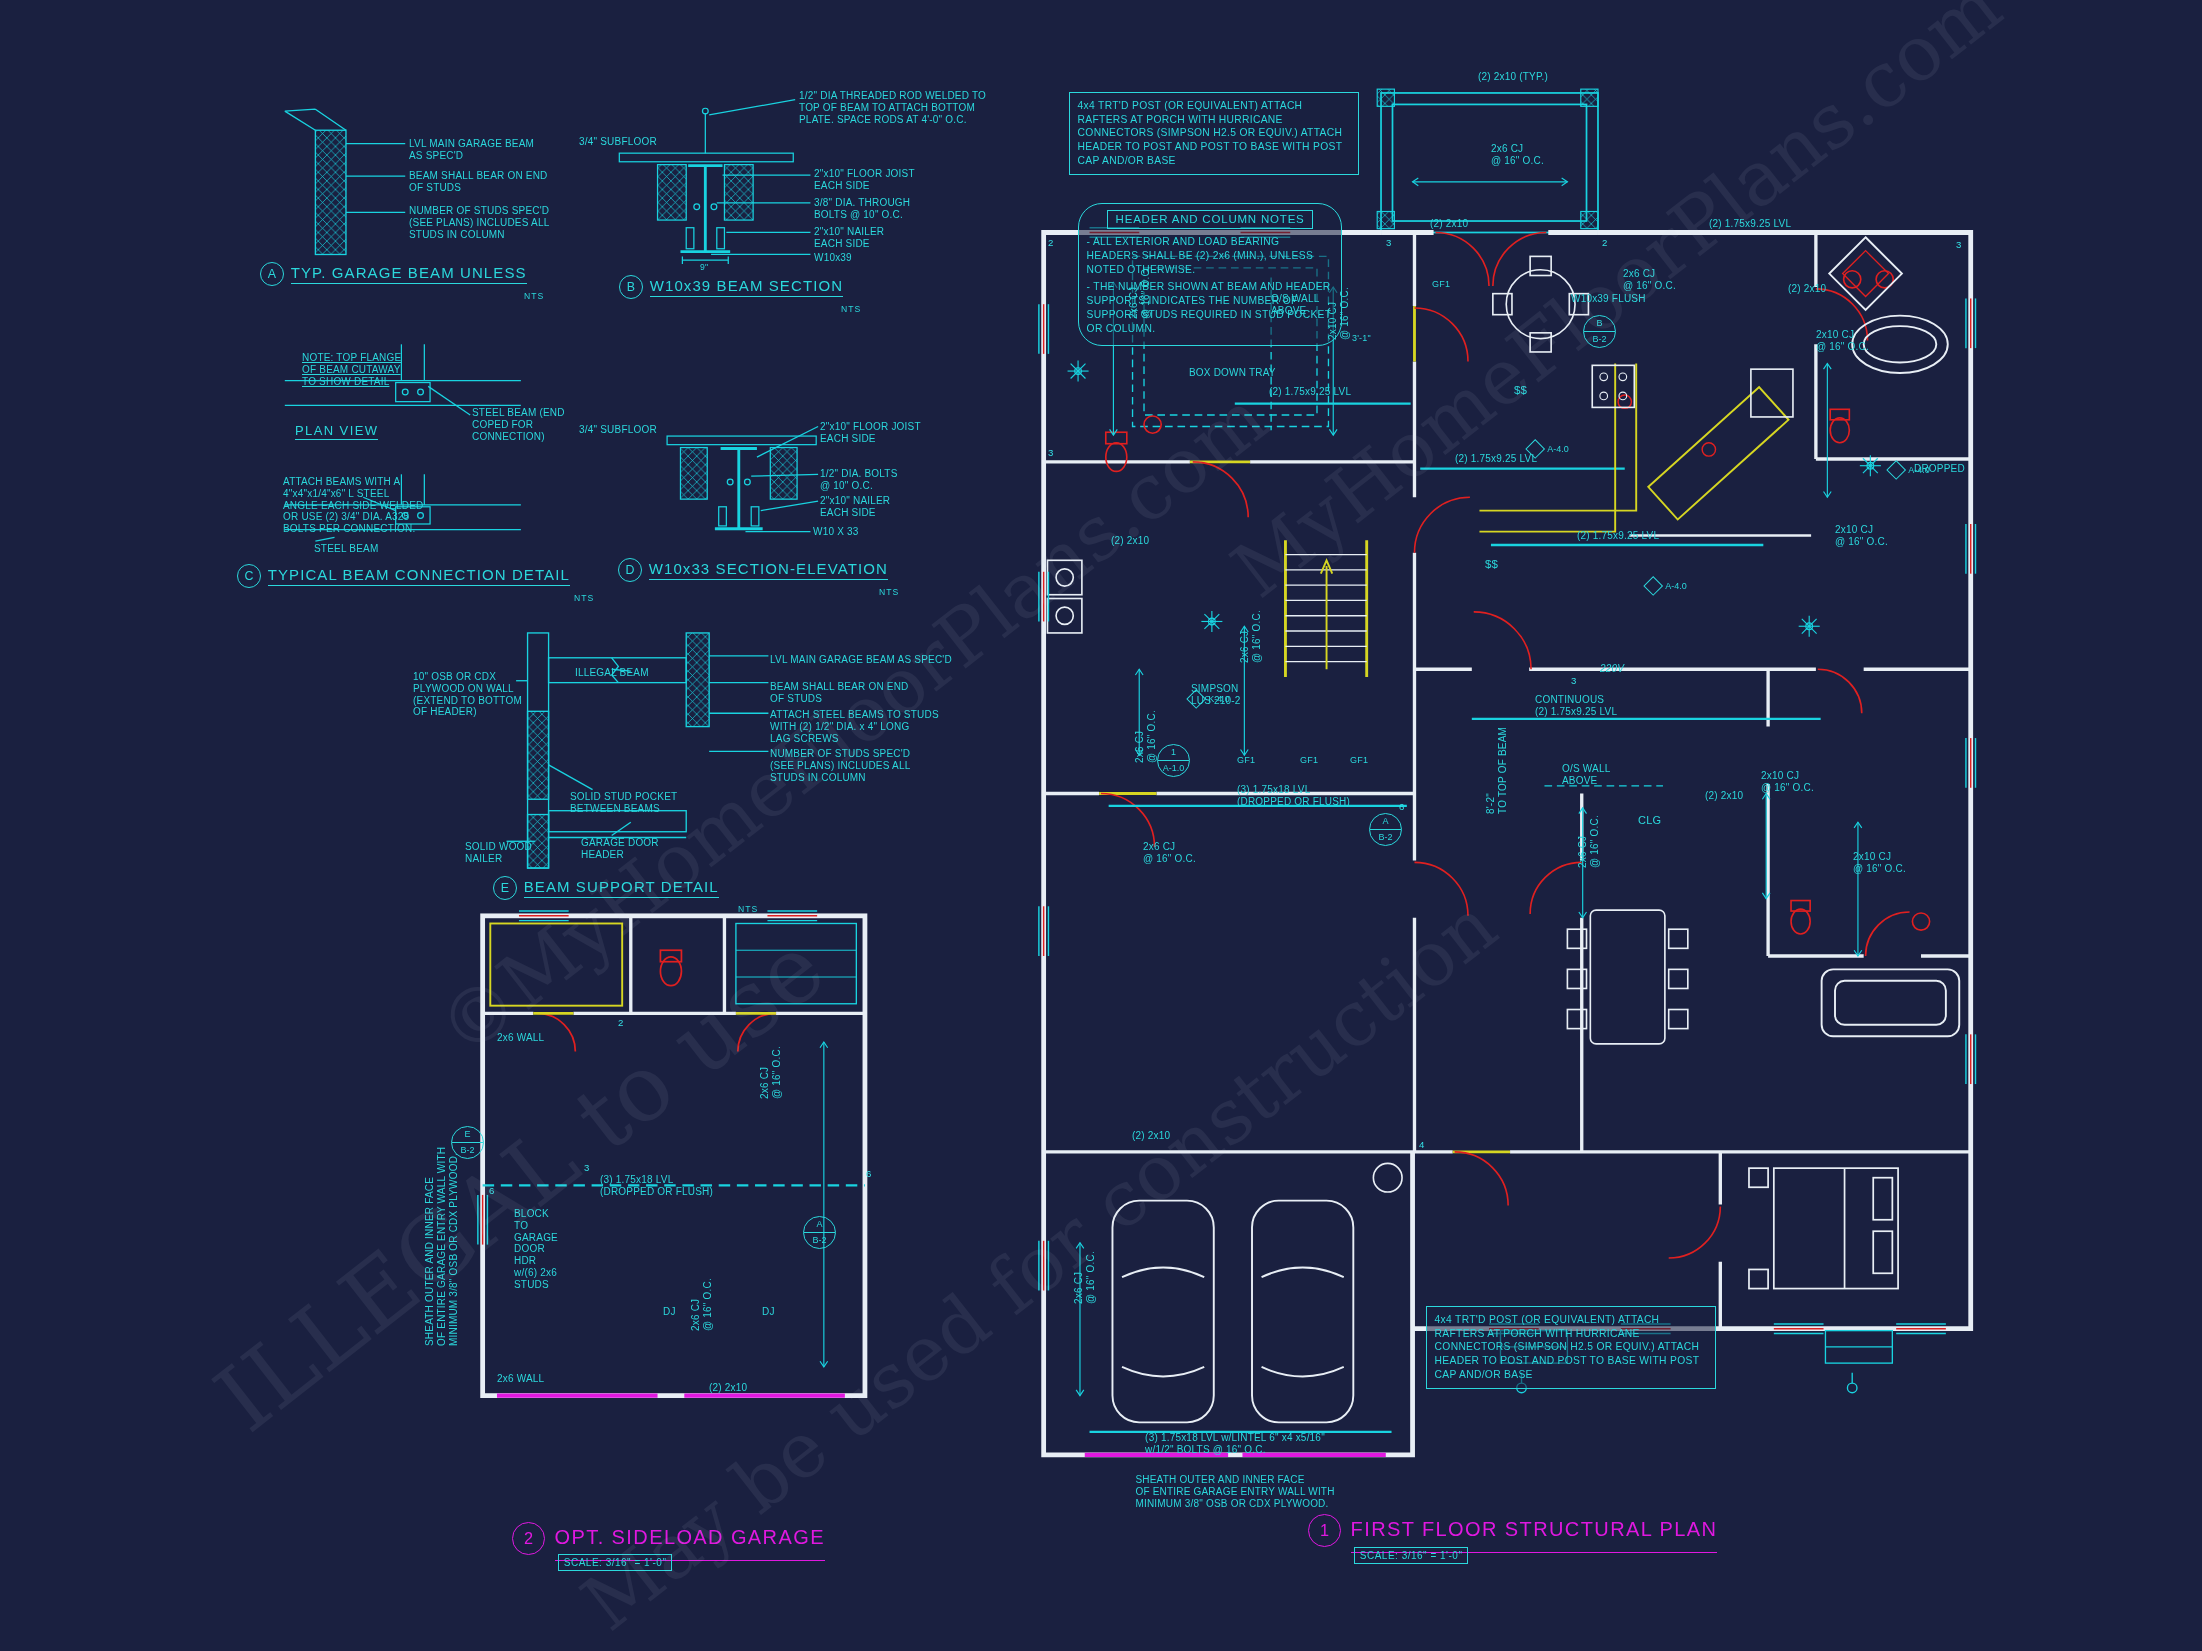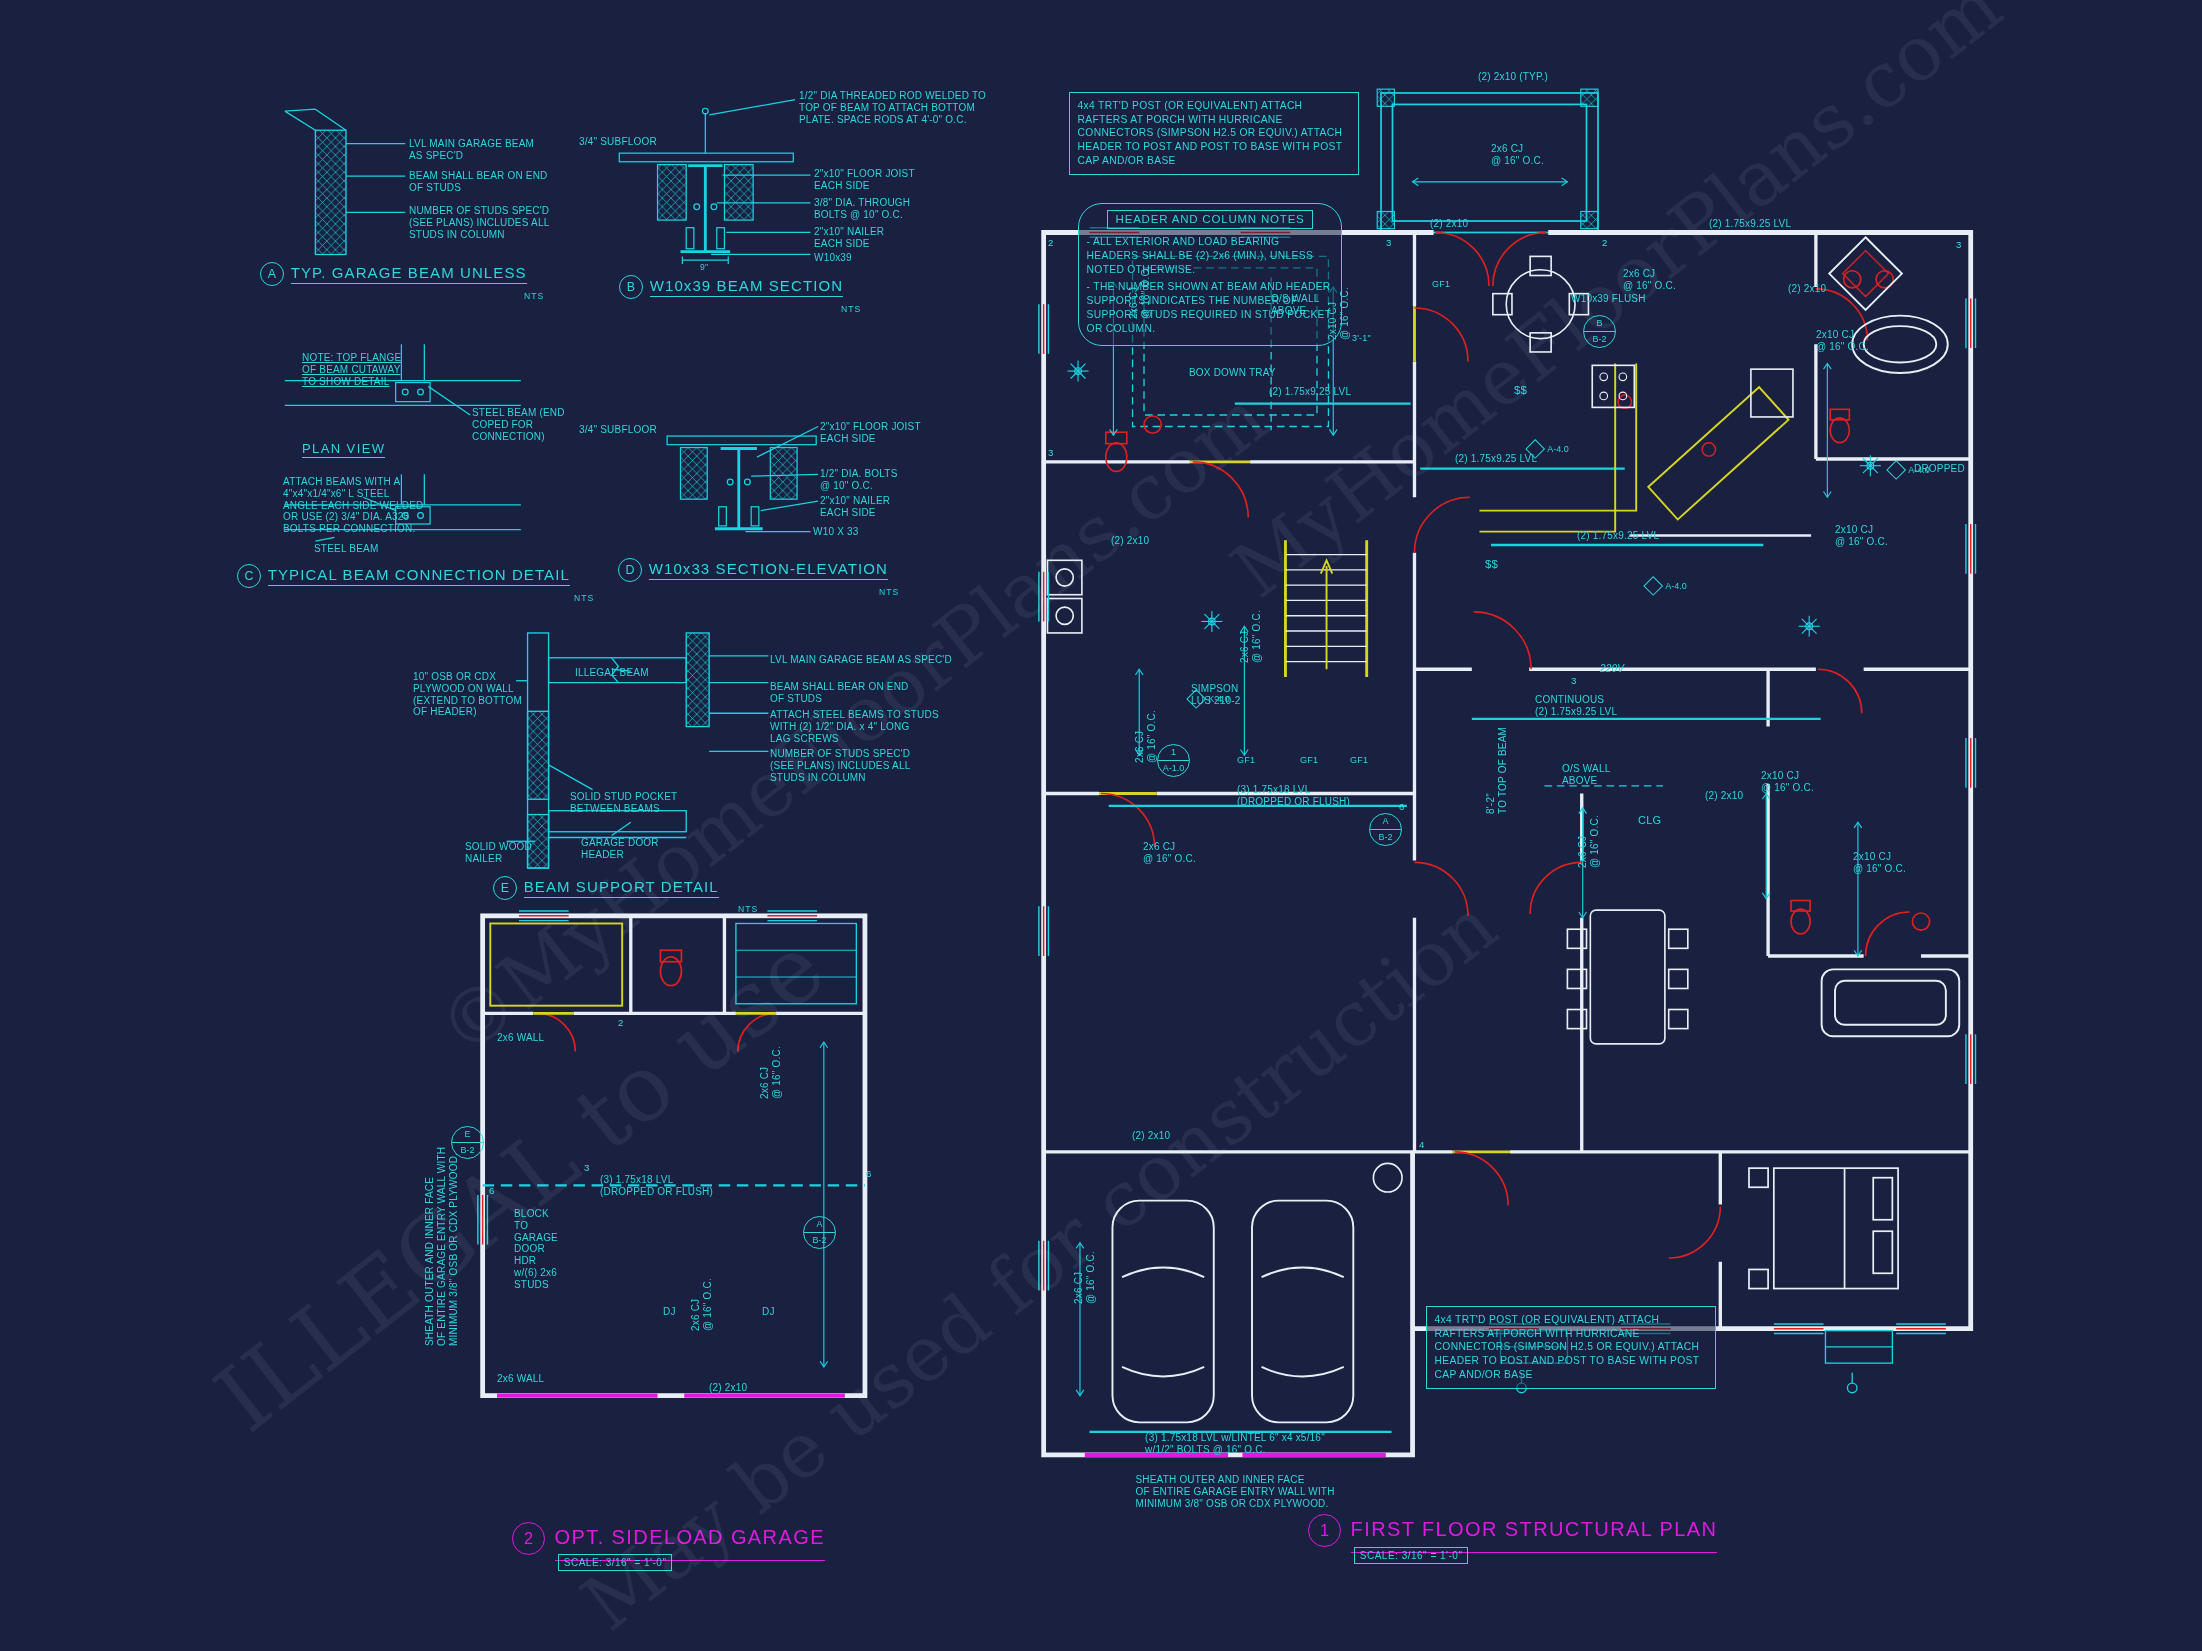--- a/index.html
+++ b/index.html
@@ -481,21 +481,21 @@
   <span class="dt-text">TYP. GARAGE BEAM UNLESS</span>
 </div>
 <div class="nts" style="left:524px;top:291px;">NTS</div>
 
 <div class="dtitle" style="left:619px;top:275px;">
   <span class="circ">B</span>
   <span class="dt-text">W10x39 BEAM SECTION</span>
 </div>
 <div class="nts" style="left:841px;top:304px;">NTS</div>
 
-<div class="pv" style="left:302px;top:423px;margin-top:18px;">PLAN VIEW</div>
+<div class="pv" style="left:295px;top:423px;">PLAN VIEW</div>
 
 <div class="dtitle" style="left:237px;top:564px;">
   <span class="circ">C</span>
   <span class="dt-text">TYPICAL BEAM CONNECTION DETAIL</span>
 </div>
 <div class="nts" style="left:574px;top:593px;">NTS</div>
 
 <div class="dtitle" style="left:618px;top:558px;">
   <span class="circ">D</span>
   <span class="dt-text">W10x33 SECTION-ELEVATION</span>

